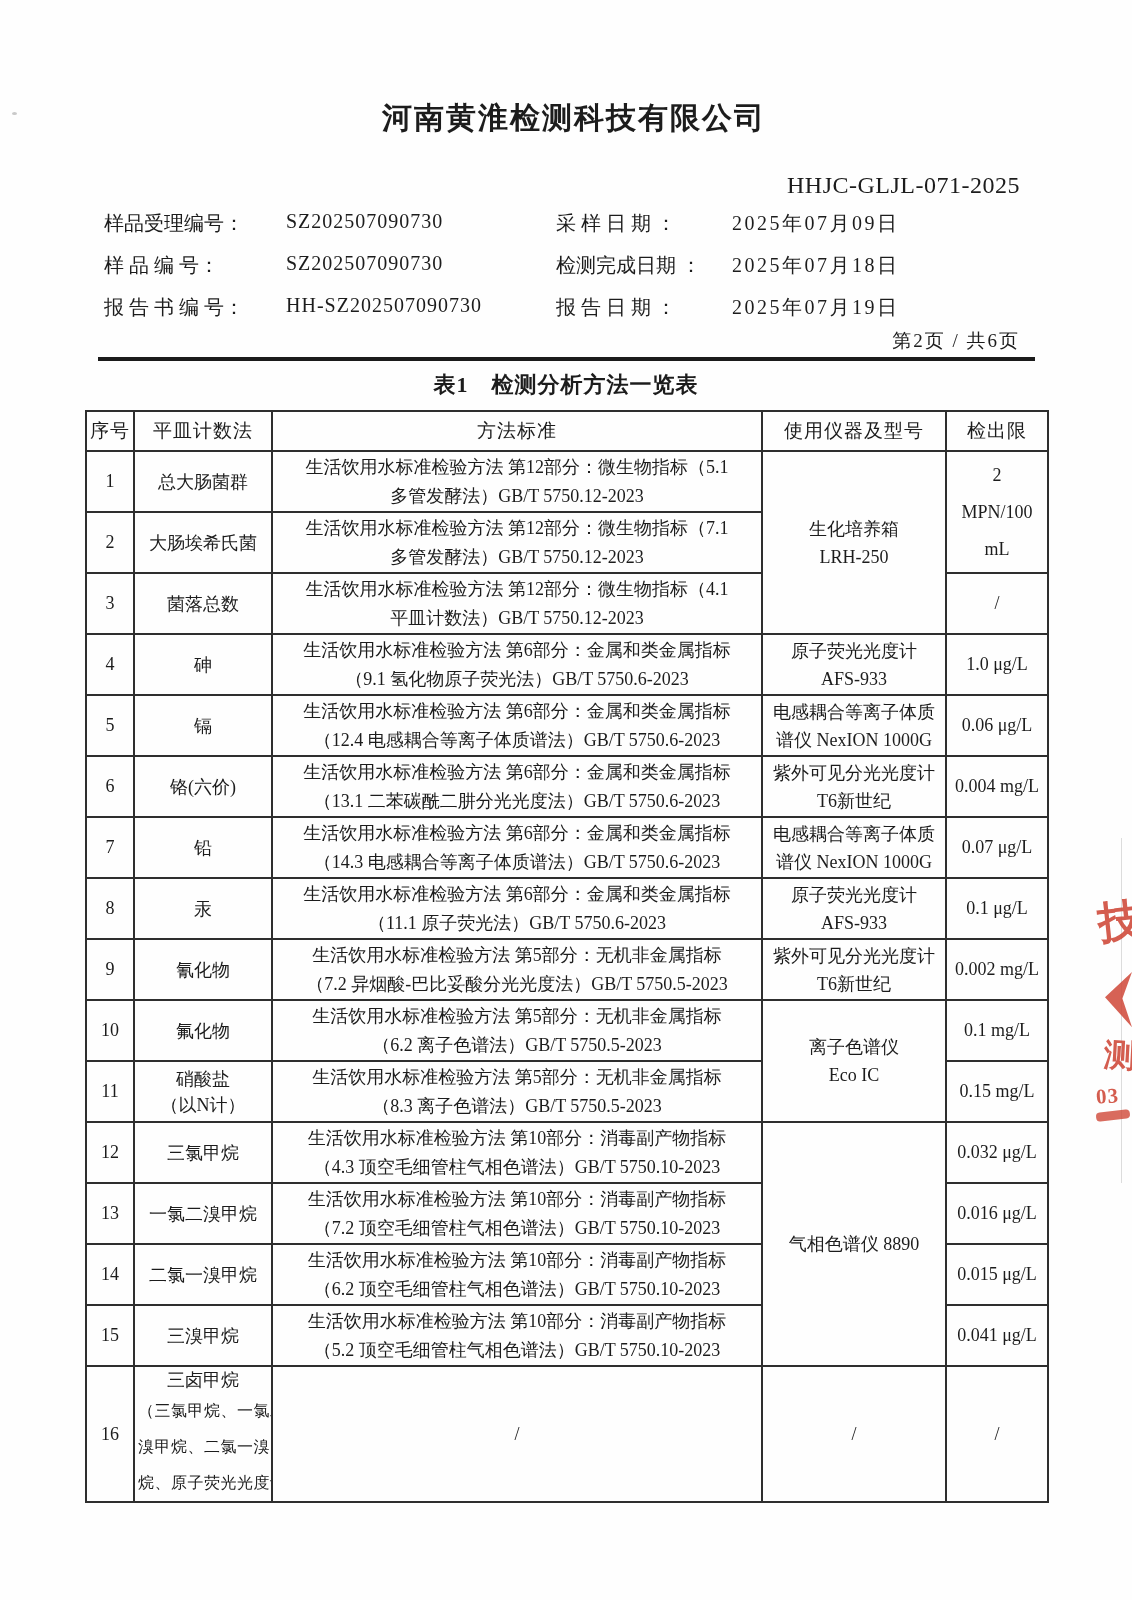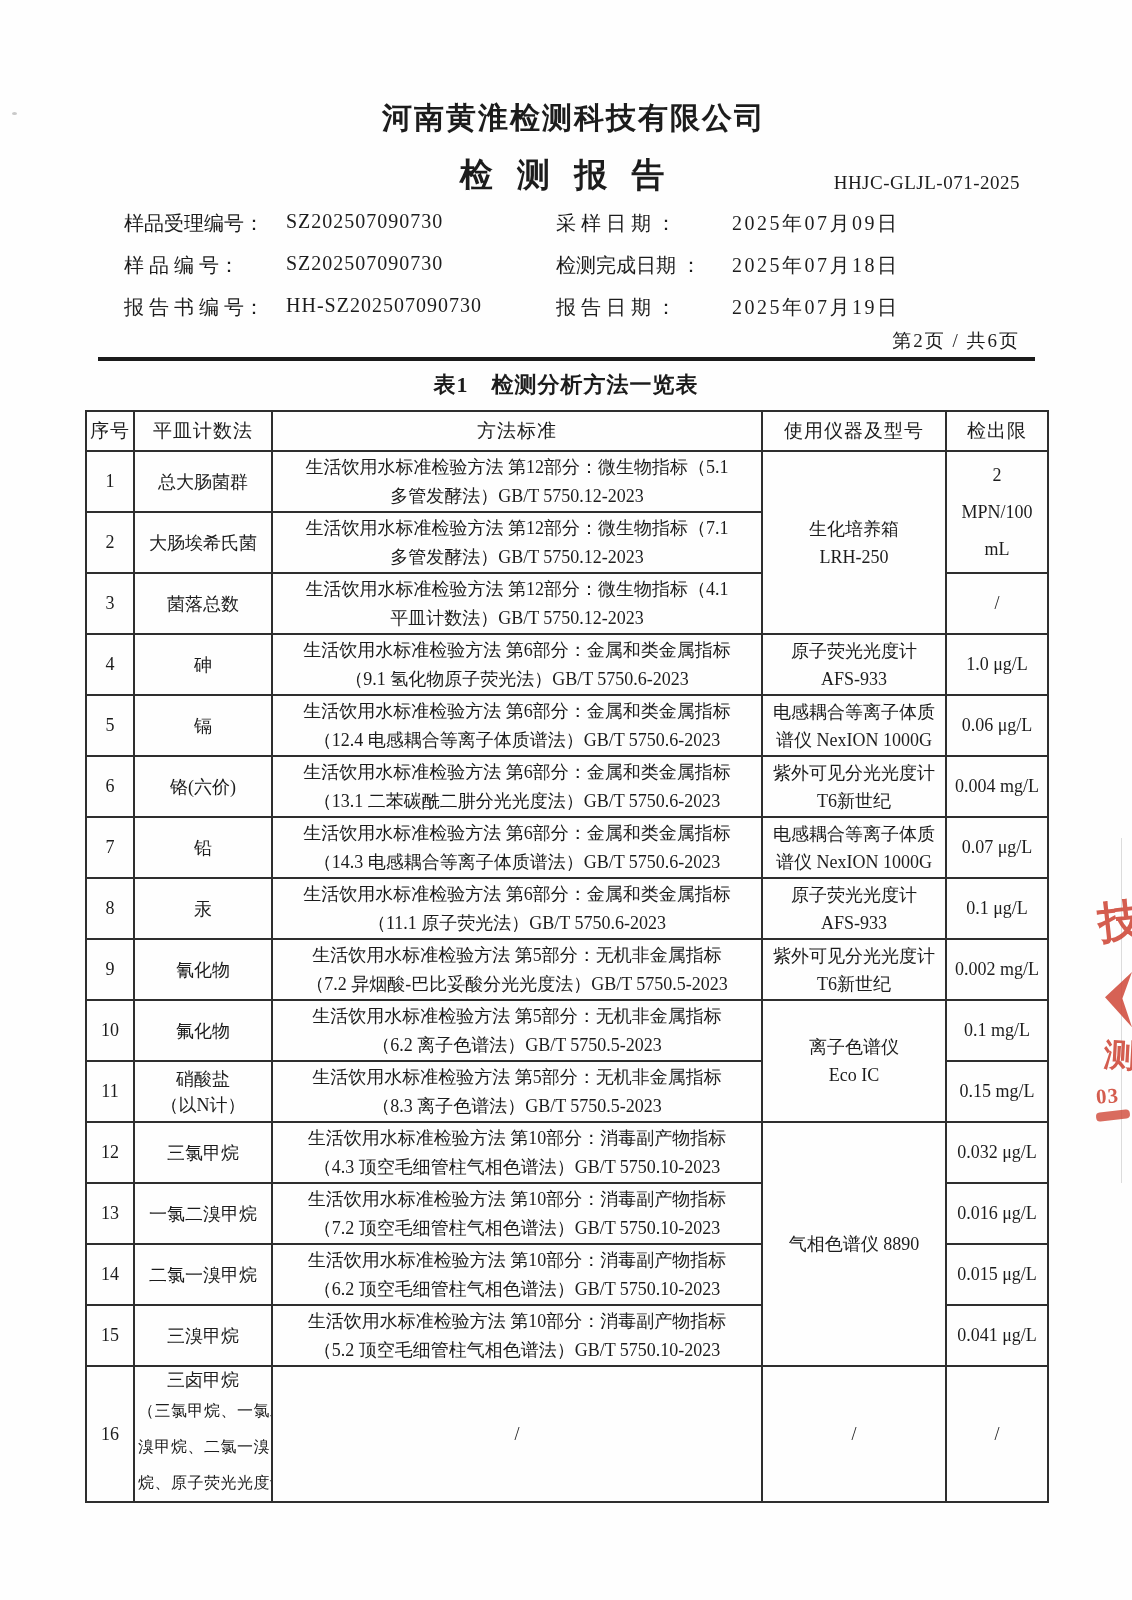--- a/index.html
+++ b/index.html
@@ -4,24 +4,24 @@
 <style>
   html,body{margin:0;padding:0;background:#ffffff;}
   .page{
     position:relative;width:1132px;height:1600px;background:#fefefe;
     font-family:"Liberation Serif","DejaVu Serif",serif;color:#1c1c1c;overflow:hidden;
   }
   .company{position:absolute;top:98px;left:8px;width:100%;text-align:center;
     font-size:30px;font-weight:bold;letter-spacing:2px;}
   .title{position:absolute;top:153px;left:0;width:100%;text-align:center;
     font-size:33px;font-weight:bold;letter-spacing:8px;}
-  .report-no{position:absolute;top:172px;right:112px;font-size:19px;letter-spacing:.5px;}
+  .report-no{position:absolute;top:172px;right:112px;font-size:24px;letter-spacing:.5px;}
   .info{position:absolute;top:210px;left:104px;width:950px;}
   .info-row{position:relative;height:42px;font-size:20px;}
-  .info-row .lbl1{position:absolute;left:0;top:0;margin-left:20px;}
+  .info-row .lbl1{position:absolute;left:0;top:0;}
   .info-row .val1{position:absolute;left:182px;top:0;letter-spacing:1px;}
   .info-row .lbl2{position:absolute;left:452px;top:0;}
   .info-row .val2{position:absolute;left:628px;top:0;letter-spacing:2.5px;}
   .page-num{position:absolute;top:328px;right:112px;font-size:19px;letter-spacing:2px;}
   .rule{position:absolute;top:357px;left:98px;width:937px;height:4px;background:#1b1b1b;}
   .table-title{position:absolute;top:370px;left:0;width:100%;text-align:center;
     font-size:22px;font-weight:bold;letter-spacing:1px;}
   table.methods{
     position:absolute;top:410px;left:85px;border-collapse:collapse;table-layout:fixed;
     width:962px;
@@ -52,21 +52,20 @@
   .edge-line{position:absolute;top:838px;right:10px;width:1.5px;height:345px;background:#dcdcdc;}
   .artifact-dot{position:absolute;left:12px;top:112px;width:5px;height:3px;background:#c9c9c9;border-radius:50%;}
 </style>
 </head>
 <body>
 
 <div class="page">
   <div class="artifact-dot"></div>
 
   <div class="company">河南黄淮检测科技有限公司</div>
-  <div class="title">检 测 报 告</div>
   <div class="report-no">HHJC-GLJL-071-2025</div>
 
   <div class="info">
     <div class="info-row">
       <span class="lbl1">样品受理编号：</span>
       <span class="val1">SZ202507090730</span>
       <span class="lbl2">采 样 日 期 ：</span>
       <span class="val2">2025年07月09日</span>
     </div>
     <div class="info-row">

